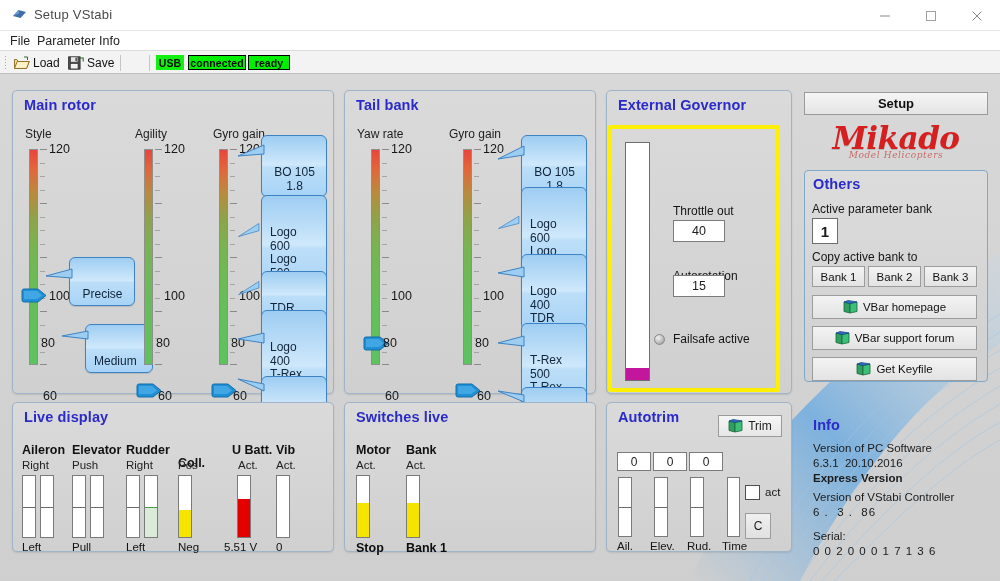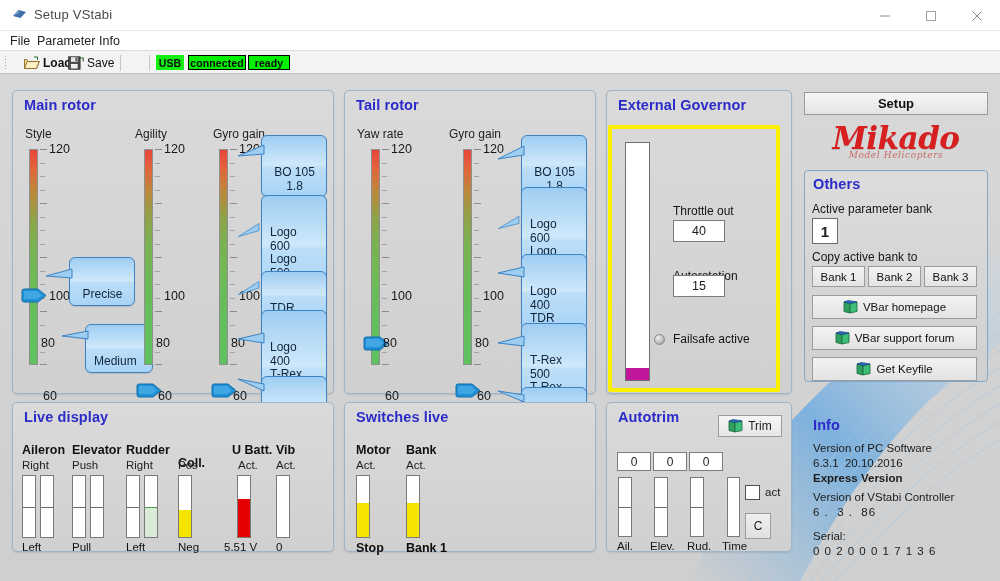--- a/index.html
+++ b/index.html
@@ -27,21 +27,21 @@
   .mi0 { left:5px; } .mi1 { left:32px; } .mi2 { left:94px; }
 
   
   .toolbar { position:absolute; left:0; top:50px; width:1000px; height:24px;
              background:#f3f3f3; border-top:1px solid #dcdcdc; border-bottom:1px solid #bfbfbf; }
   .grip { position:absolute; left:4px; top:4px; width:3px; height:16px;
           background-image:radial-gradient(#a8a8a8 40%, transparent 41%);
           background-size:3px 3px; }
   .tbtn { position:absolute; top:3px; height:18px; display:flex; align-items:center; gap:3px;
           font-size:12px; color:#111; }
-  .tb-load { left:24px;font-weight:bold; } .tb-save { left:68px; }
+  .tb-load { left:14px; } .tb-save { left:68px; }
   .tsep { position:absolute; top:4px; width:1px; height:16px; background:#c6c6c6; }
   .chip { position:absolute; top:4px; height:15px; background:#00f000; border:1px solid #000;
           font-size:10.5px; font-weight:bold; color:#0b0b0b; display:flex; align-items:center;
           justify-content:center; letter-spacing:.1px; }
   .chip-usb { left:156px; width:28px; background:#12f012; border:none; color:#0e0e0e; }
   .chip-conn { left:188px; width:58px; }
   .chip-ready { left:248px; width:42px; }
 
   
   .client { position:absolute; left:0; top:74px; width:1000px; height:507px;
@@ -378,21 +378,21 @@
       </div>
       <div class="callout" style="left:248px; top:285px; width:66px; text-align:center;">
         <svg class="tail" style="top:1px;" viewBox="0 0 28 16">
             <path d="M28 6 L2 1 L28 13 Z" fill="#9ecdf2" stroke="#3d83c4" stroke-width="1"></path>
           </svg>
         <span>T-Rex 250</span>
       </div>
     </div>
 
     <div class="grp" style="left:344px; top:16px; width:252px; height:304px;">
-      <div class="grp-title">Tail rotor</div>
+      <div class="grp-title">Tail bank</div>
 
       <div class="col-label" style="left:12px; top:36px;">Yaw rate</div>
       <div class="col-label" style="left:104px; top:36px;">Gyro gain</div>
 
       <div class="sl-track" style="left:26px; top:58px; height:216px;"></div>
       <div class="sl-ticks" style="left:37px; top:58px; height:216px;">
         <i class="maj" style="top:0px;"></i>
           <i style="top:13.5px;"></i>
           <i style="top:27px;"></i>
           <i style="top:40.5px;"></i>

